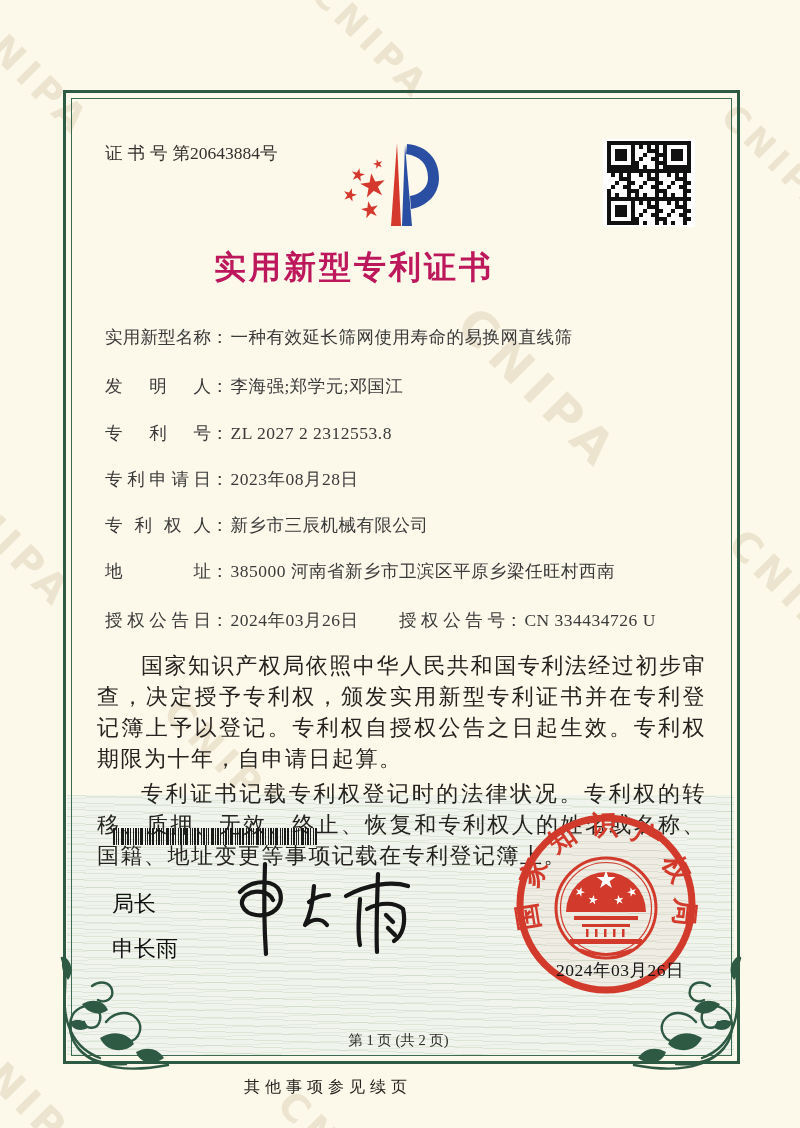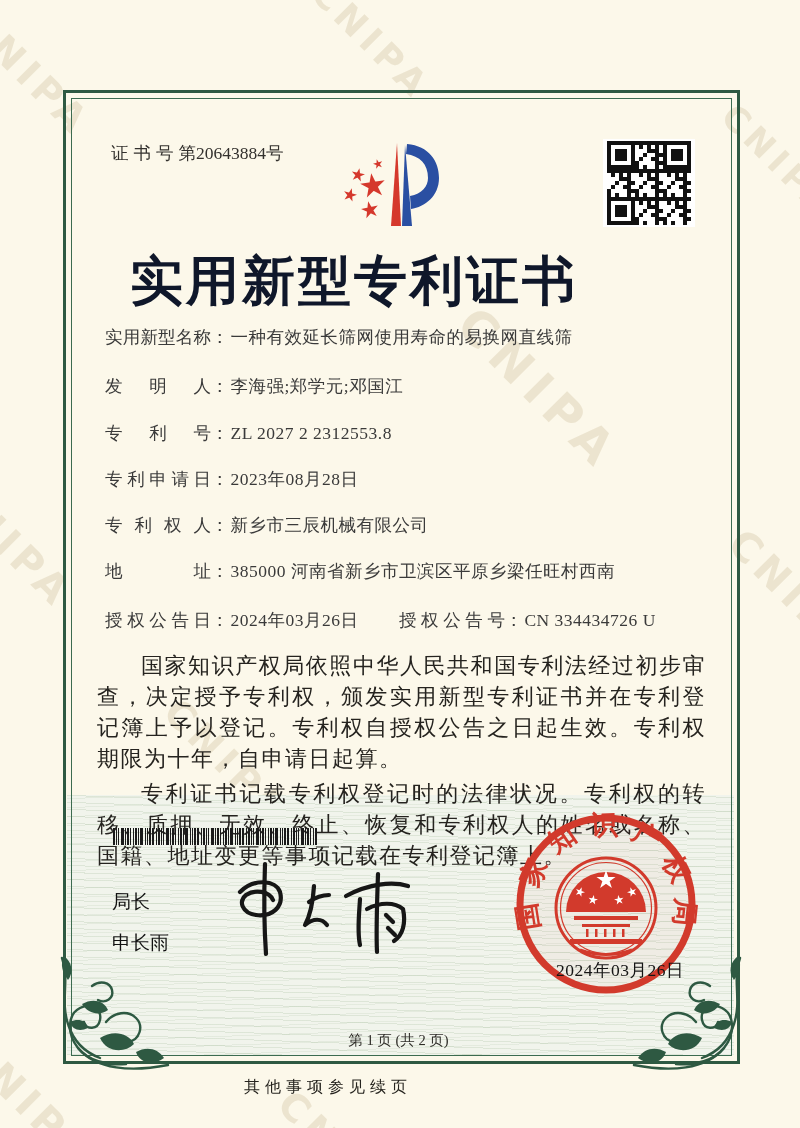--- a/index.html
+++ b/index.html
@@ -24,45 +24,45 @@
   .frame-inner{position:absolute;inset:5px;border:1px solid #3c6b50;}
   
   .wave-band{
     position:absolute;left:67px;top:795px;width:667px;height:260px;z-index:0;
     background-color:#f1f4ec;
     background-image:
       repeating-linear-gradient(2deg, rgba(140,170,130,0.20) 0 1px, rgba(0,0,0,0) 1px 7px),
       repeating-linear-gradient(-2deg, rgba(140,170,130,0.13) 0 1px, rgba(0,0,0,0) 1px 9px);
   }
   
-  .cert-no{position:absolute;left:111px;top:141px;font-size:17.5px;color:#33312e;z-index:2;}
+  .cert-no{position:absolute;left:105px;top:141px;font-size:17.5px;color:#33312e;z-index:2;}
   .cert-no .pfx{letter-spacing:5px;}
   .logo{position:absolute;left:335px;top:133px;z-index:2;}
   .qr-wrap{position:absolute;left:603px;top:139px;width:92px;height:88px;background:#fff;z-index:2;}
   .qr-wrap svg{position:absolute;left:4px;top:2px;}
   .title{
     position:absolute;left:0;top:246px;width:708px;text-align:center;
-    font-size:53px;font-weight:bold;letter-spacing:3px;color:#0f172a;z-index:2;
+    font-size:32px;font-weight:bold;letter-spacing:3px;color:#be185d;z-index:2;
   }
   
   .field-row{position:absolute;left:105px;height:26px;font-size:17.5px;color:#3a3a3a;white-space:nowrap;z-index:2;}
   .jlabel{display:inline-flex;justify-content:space-between;width:106px;vertical-align:top;}
   .sep{display:inline-block;margin:0 2px 0 0;}
   .fval{letter-spacing:0.5px;}
   .field-b{margin-left:36px;}
   
   .paras{position:absolute;left:97px;top:650px;width:614px;z-index:2;}
   .paras p{
     margin:0 5px 4px 0;font-size:22px;line-height:31px;text-indent:2em;
     color:#25231f;text-align:justify;letter-spacing:1.5px;
   }
   
   .barcode{position:absolute;left:113px;top:828px;z-index:3;}
   .director{position:absolute;left:112px;top:889px;z-index:3;
-    font-family:"DejaVu Sans","Liberation Sans",sans-serif;font-size:19px;color:#111;}
+    font-family:"DejaVu Sans","Liberation Sans",sans-serif;font-size:22px;color:#111;}
   .director div{margin-bottom:15px;}
   .sig{position:absolute;left:210px;top:852px;z-index:3;}
   
   .seal{position:absolute;left:510px;top:808px;z-index:5;}
   .seal-date{
     position:absolute;left:538px;top:958px;width:164px;text-align:center;
     font-size:17.5px;color:#151515;z-index:6;letter-spacing:0.5px;
   }
   
   .flourish{position:absolute;z-index:4;}

